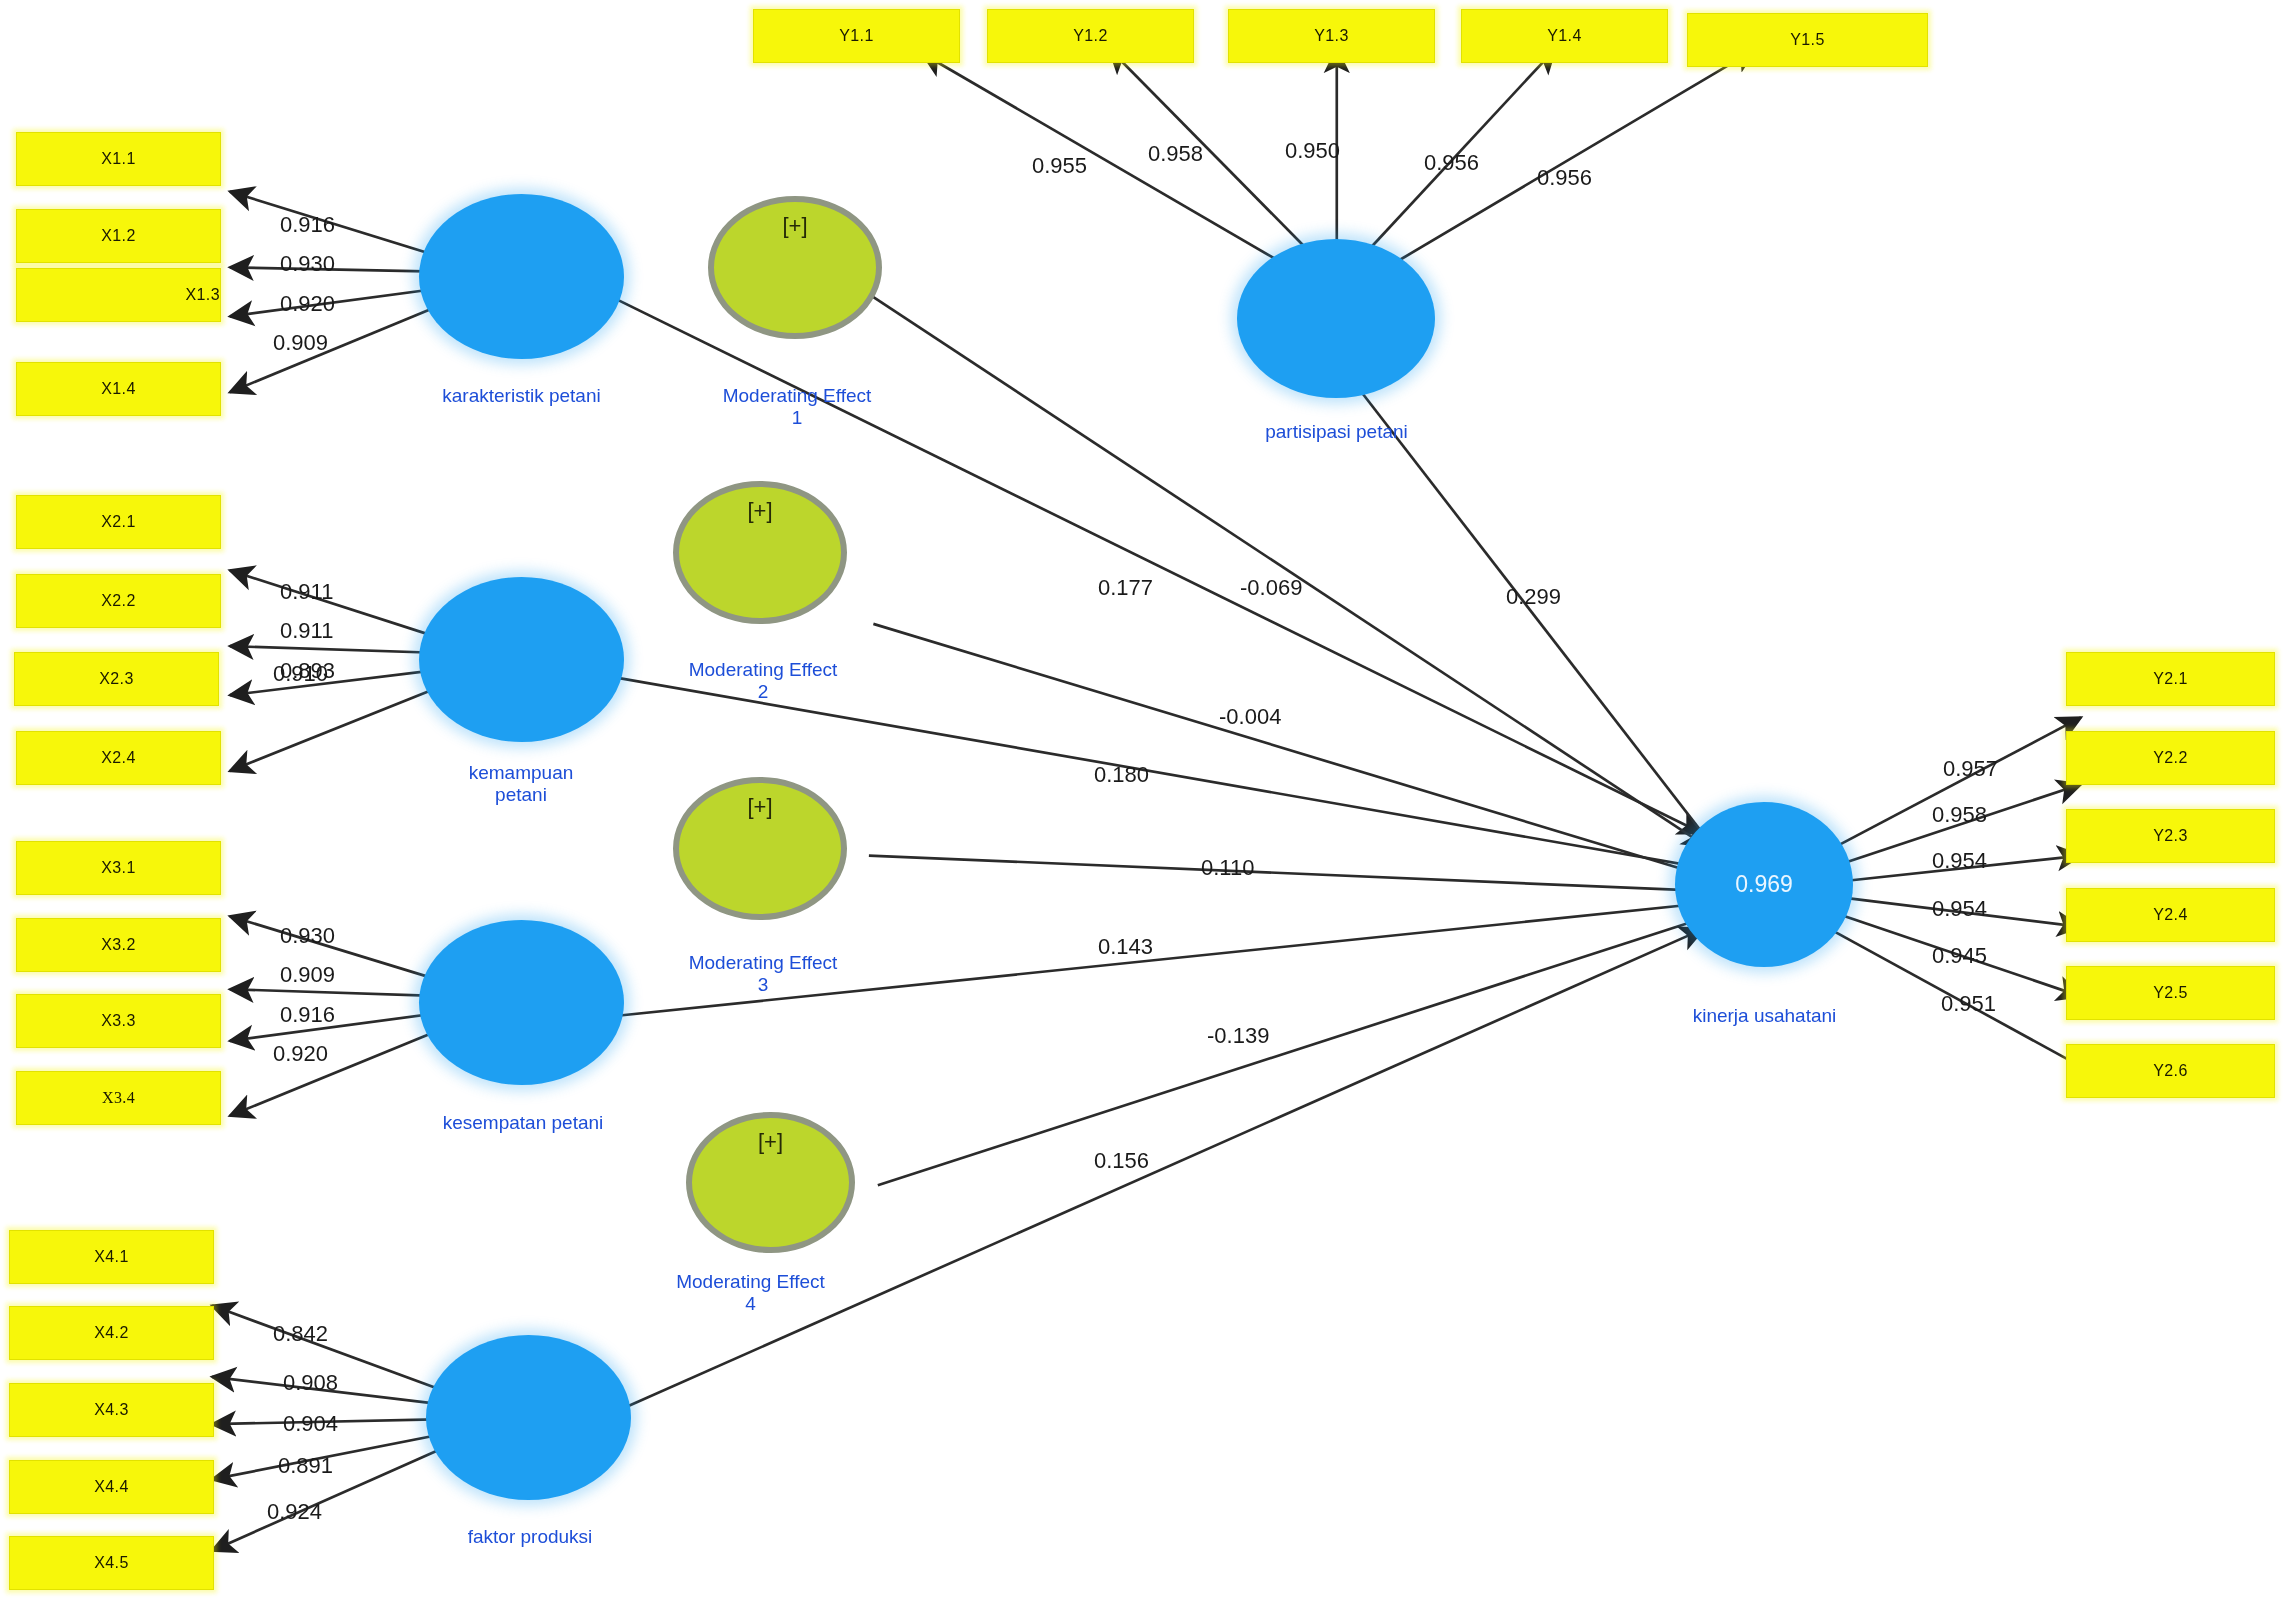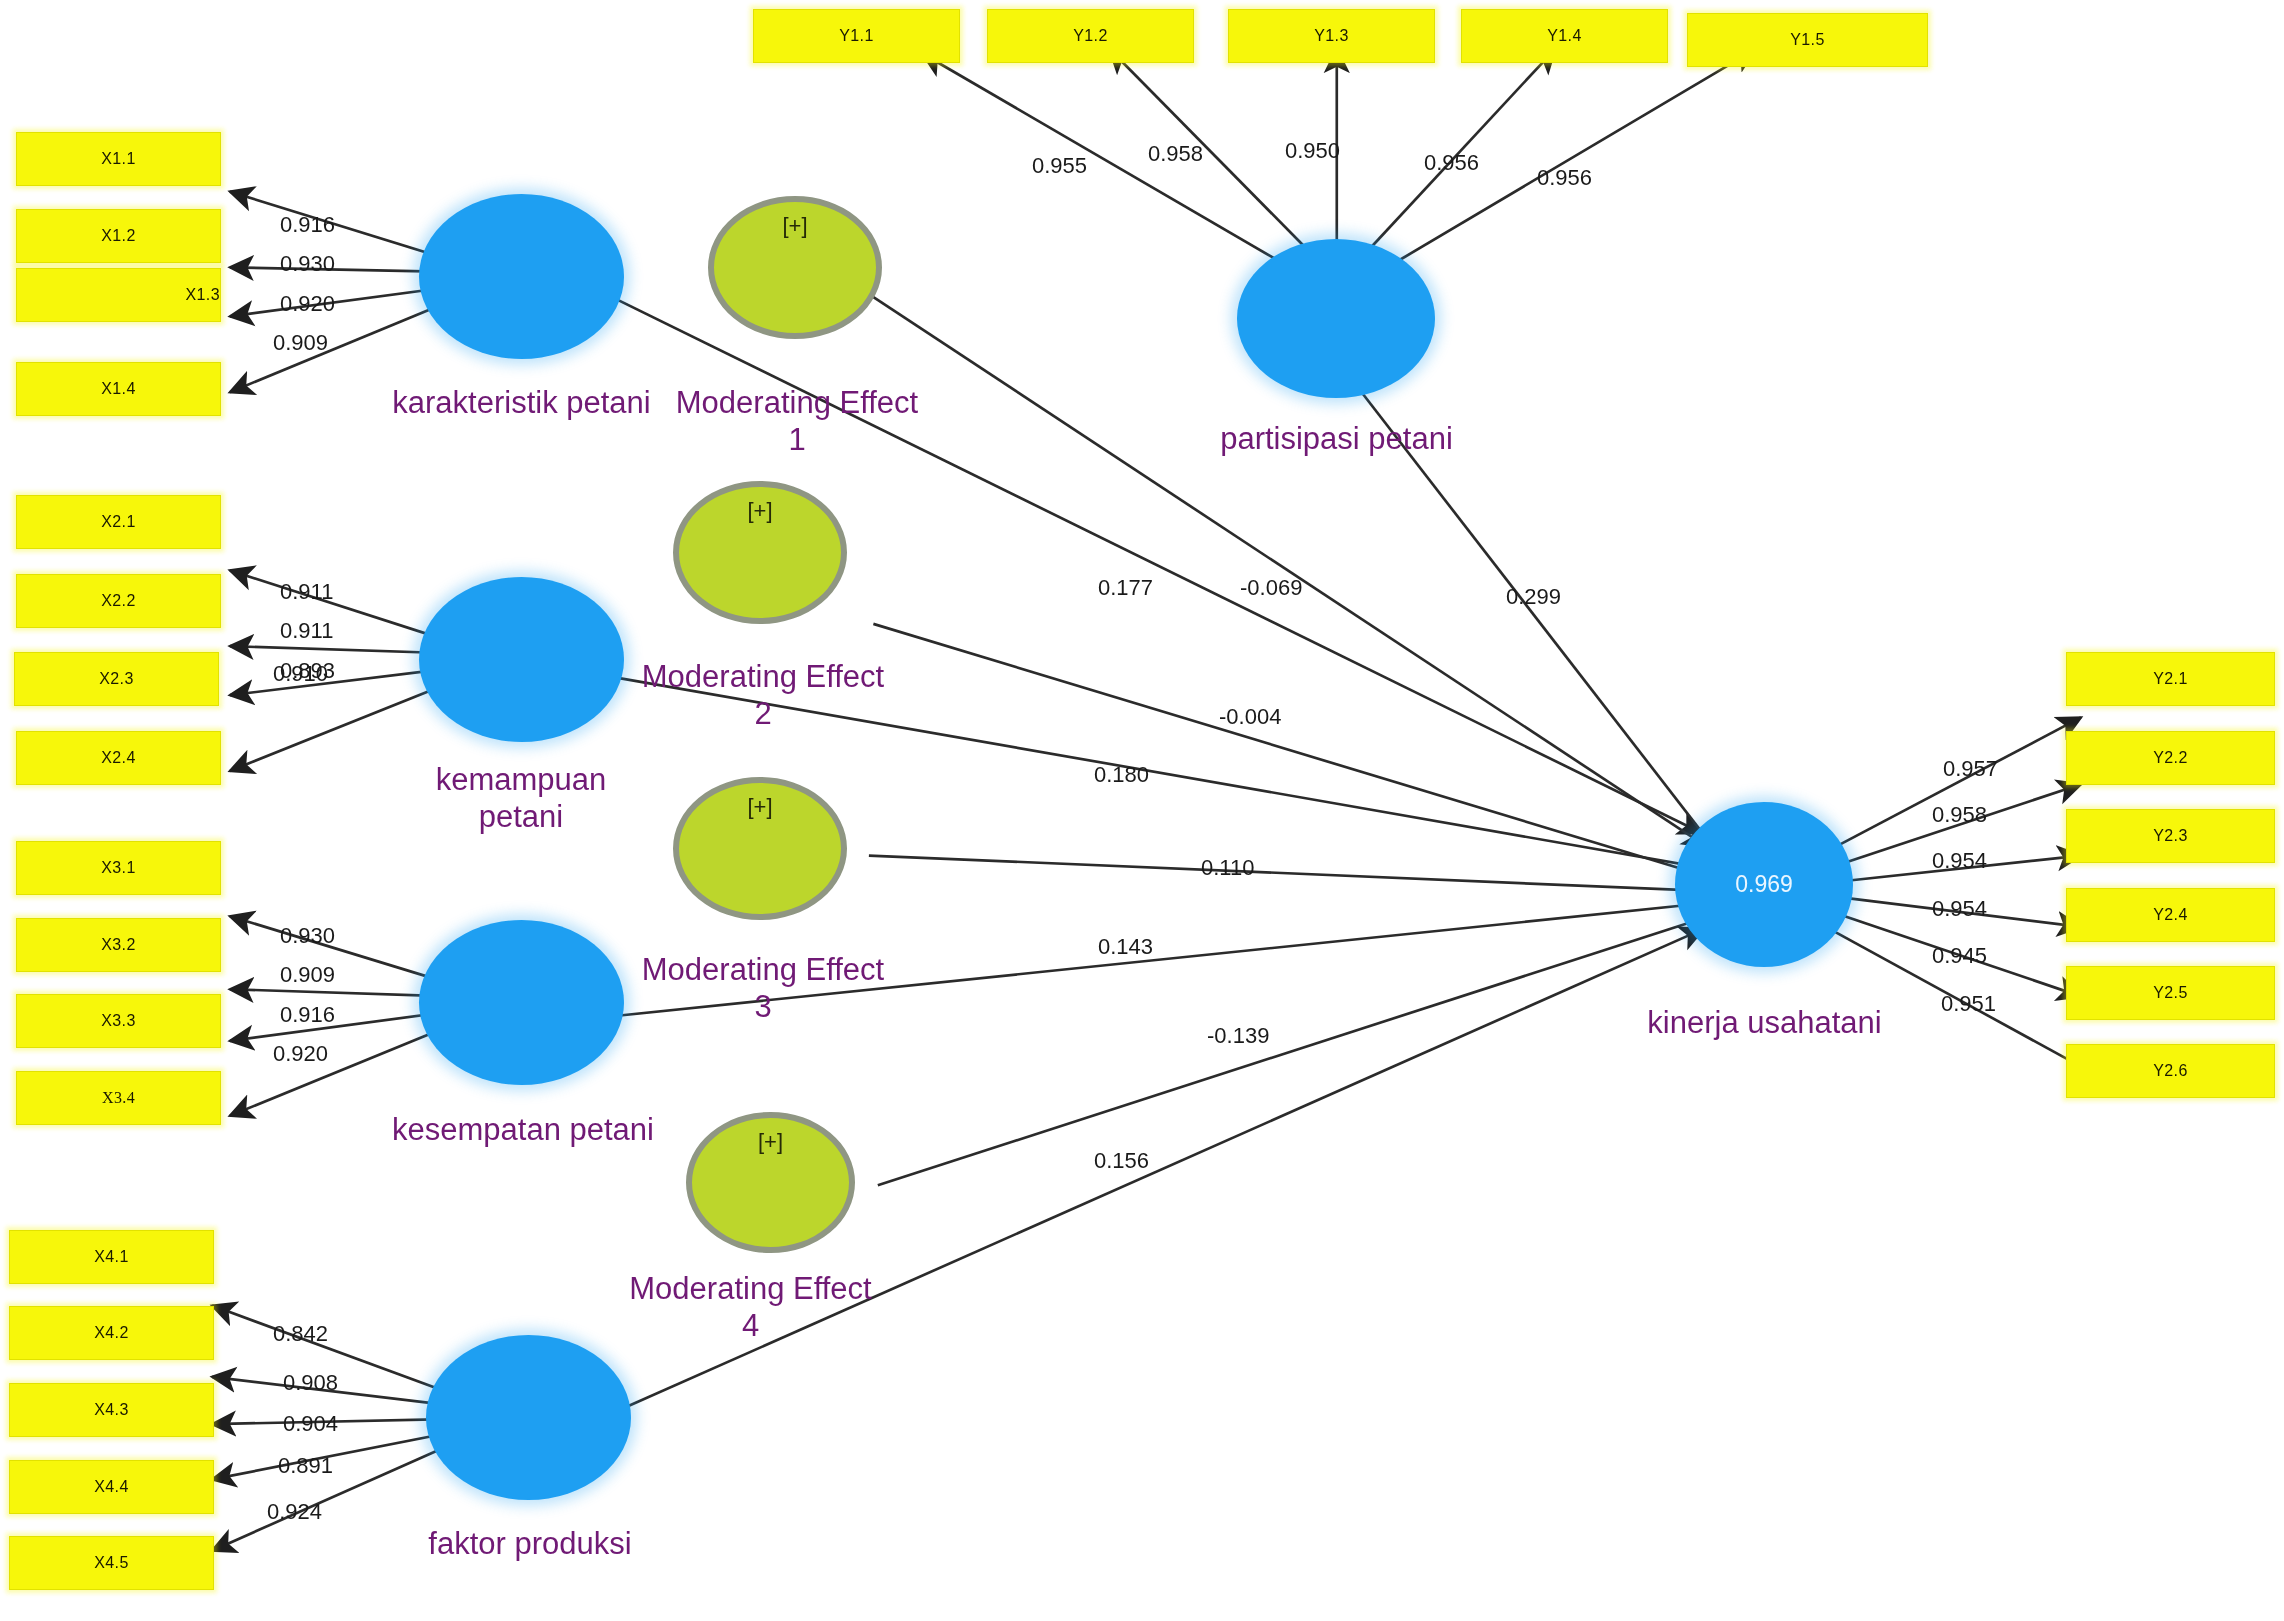--- a/index.html
+++ b/index.html
@@ -11,21 +11,21 @@
        display:flex;align-items:center;justify-content:center;
        color:#1a1a00;font-size:16px;letter-spacing:0.4px;}
   .lv{position:absolute;border-radius:50%;background:#1e9ff2;
       box-shadow:0 0 12.5px 6.2px rgba(30,159,242,.28);
       display:flex;align-items:center;justify-content:center;
       color:#eaf6ff;font-size:23px;}
   .mod{position:absolute;border-radius:50%;background:#bcd62c;
        border:6.2px solid #8f9683;box-sizing:border-box;
        display:flex;align-items:flex-start;justify-content:center;
        padding-top:10.7px;color:#262b07;font-size:22px;}
-  .cap{position:absolute;color:#701a75;font-size:31px;text-align:center;
+  .cap{position:absolute;color:#1d4ed8;font-size:19px;text-align:center;
        line-height:1.18;white-space:pre-line;}
   .coef{position:absolute;color:#1a1a1a;font-size:22px;white-space:nowrap;}
 </style>
 </head>
 <body>
 
 <div id="stage">
 
   <svg id="wires" viewBox="0 0 2564 1820">
     <defs>

